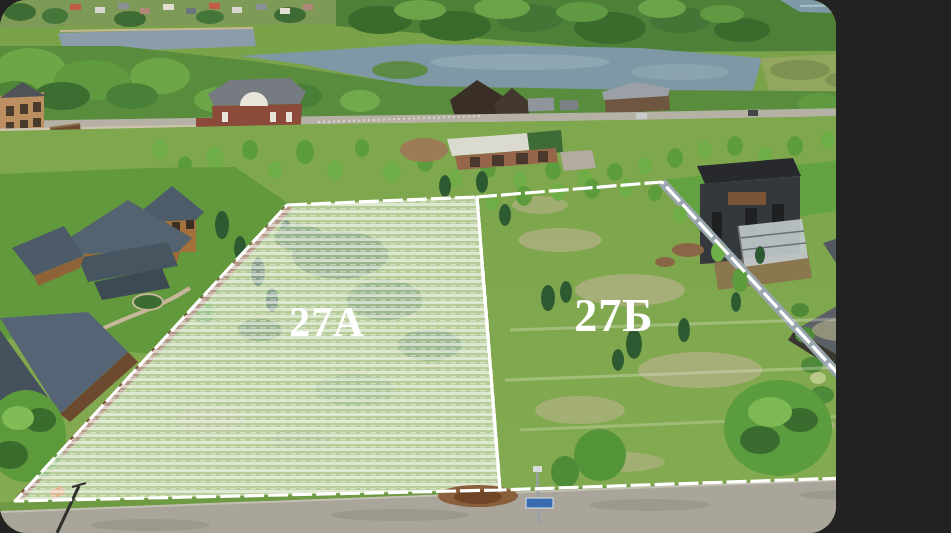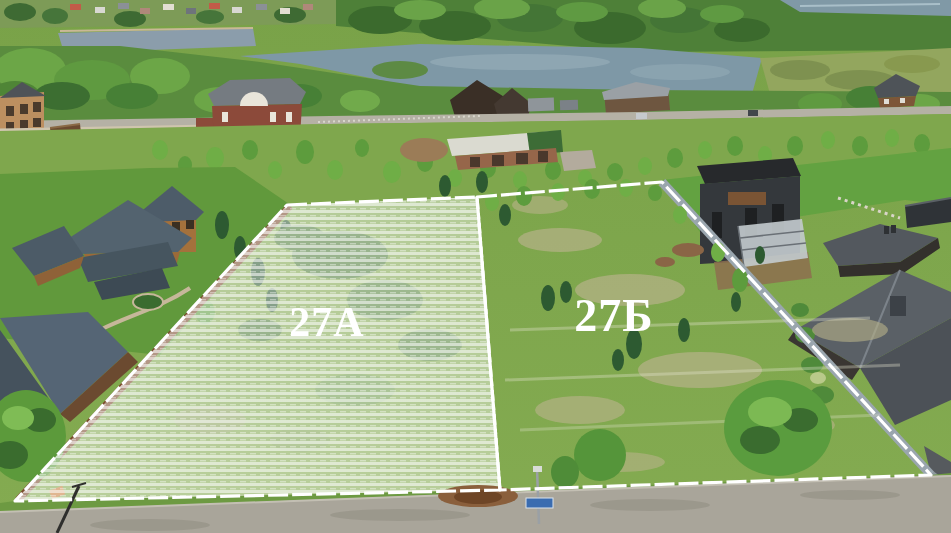--- a/index.html
+++ b/index.html
@@ -1,18 +1,19 @@
 <!DOCTYPE html>
 <html><head>
 <meta charset="utf-8">
 <style>
   html,body{margin:0;padding:0;background:#222;}
   .stage{
-    width:951px;height:533px;position:relative;overflow:hidden;
+    width:836px;height:533px;position:relative;overflow:hidden;
     font-family:"Liberation Serif","DejaVu Serif",serif;
+    border-radius:27px;
   }
   .stage svg{display:block;width:951px;height:533px;}
   text.plot-label{
     font-family:"Liberation Serif","DejaVu Serif",serif;
     font-weight:bold;
     letter-spacing:1px;
   }
 </style>
 </head>
 <body>

